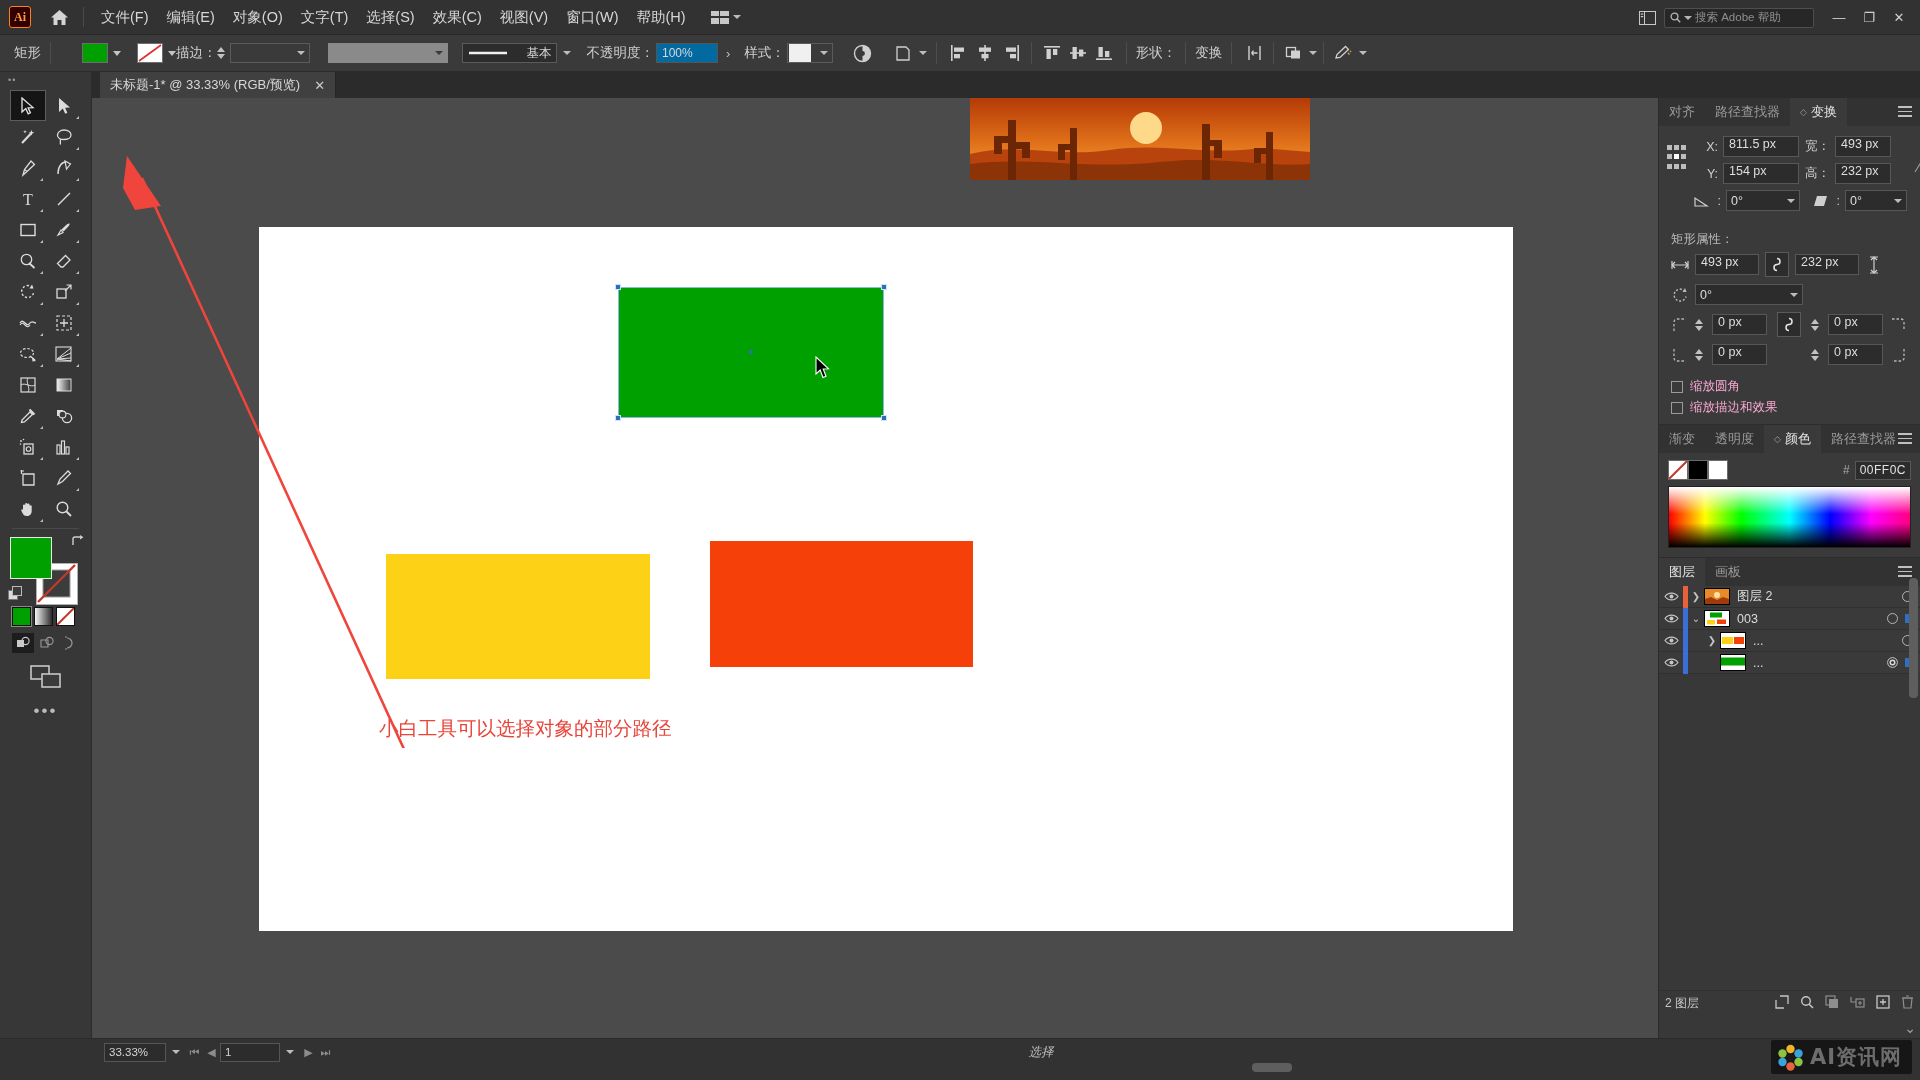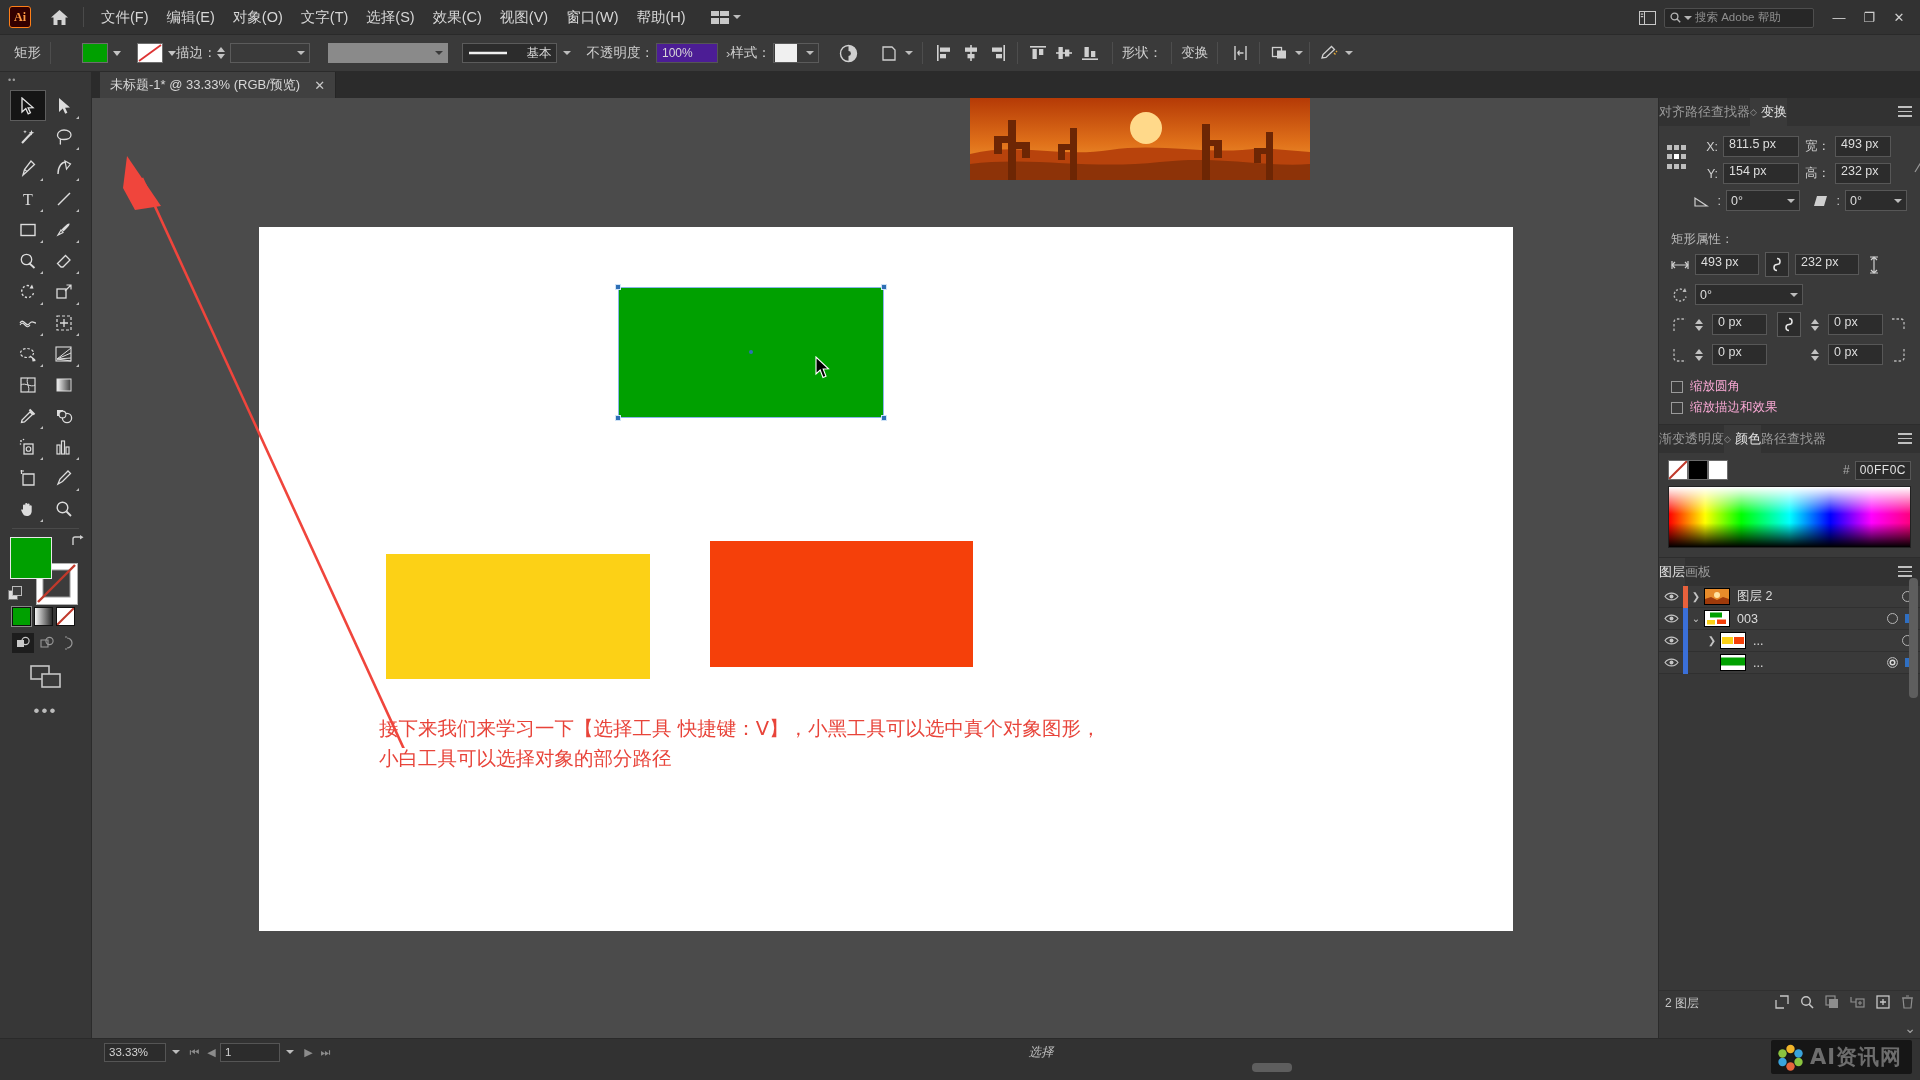--- a/index.html
+++ b/index.html
@@ -50,21 +50,21 @@
   .controlbar {
     position: absolute; top: 35px; left: 0; width: 1920px; height: 37px;
     background: #3a3a3a; display:flex; align-items:center;
     border-bottom: 1px solid #2b2b2b;
   }
   .cb-label { color:#cfcfcf; font-size:13.5px; white-space:nowrap; }
   .cb-sep { width:1px; height:22px; background:#4d4d4d; margin:0 9px; }
   .swatch-btn { width:26px;height:20px; border:1px solid #6e6e6e; }
   .mini-chev { width:0;height:0;border-left:4px solid transparent;border-right:4px solid transparent;border-top:5px solid #c4c4c4; margin-left:5px;}
   .cb-input {
-    height:20px; background:#4c1d95; border:1px solid #555; color:#d8d8d8;
+    height:20px; background:#0369a1; border:1px solid #555; color:#d8d8d8;
     font-size:12px; display:flex; align-items:center; padding:0 5px;
   }
   .cb-drop {
     height:20px; background:#3a3a3a; border:1px solid #5b5b5b; color:#d8d8d8;
     font-size:12px; display:flex; align-items:center; justify-content:space-between; padding:0 4px;
   }
   .spin { display:flex; flex-direction:column; gap:2px; margin-right:3px;}
   .spin i { width:0;height:0;border-left:4px solid transparent;border-right:4px solid transparent; }
   .spin .up { border-bottom:5px solid #c2c2c2; }
   .spin .dn { border-top:5px solid #c2c2c2; }
@@ -140,21 +140,21 @@
   
   .rightdock {
     position:absolute; top:98px; right:0; width:262px; bottom:42px;
     background:#383838; border-left:1px solid #2b2b2b;
   }
   .panel { background:#3a3a3a; border-bottom:1px solid #2d2d2d; }
   .panel-tabs {
     display:flex; align-items:center; height:28px; background:#323232; position:relative;
   }
   .ptab {
-    height:28px; display:flex; align-items:center; padding:0 0;
+    height:28px; display:flex; align-items:center; padding:0 10px;
     color:#9b9b9b; font-size:13px; white-space:nowrap;
   }
   .ptab.active { background:#3a3a3a; color:#e4e4e4; }
   .ptab .dot { margin-right:4px; color:#9b9b9b; font-size:9px; }
   .pmenu { position:absolute; right:8px; top:8px; width:14px; }
   .pmenu i { display:block; height:1.5px; background:#c0c0c0; margin-bottom:3px; }
 
   .tf-body { padding:10px 8px 8px 8px; display:flex; gap:6px; }
   .ref-grid { width:26px;height:26px; display:grid; grid-template-columns:repeat(3,1fr); gap:2px; margin-top:9px; }
   .ref-grid i { background:#bdbdbd; width:5px; height:5px; }
@@ -313,21 +313,21 @@
           <line x1="2" y1="6" x2="40" y2="6" stroke="#f0f0f0" stroke-width="2.6"></line>
         </svg>
       <span style="font-size:12.5px">基本</span>
     </div>
     <div class="chev" style="margin-left:6px"></div>
     <div class="cb-label" style="margin-left:16px">不透明度：</div>
     <div class="cb-input" style="width:62px;margin-left:2px">
       <span>100%</span>
     </div>
     <div style="color:#c0c0c0;font-size:13px;margin-left:8px">›</div>
-    <div class="cb-label" style="">样式：</div>
+    <div class="cb-label" style="margin-left:14px">样式：</div>
     <div class="cb-drop" style="width:46px;margin-left:2px;padding:0">
       <div style="width:22px;height:18px;background:#f0f0f0;margin-left:1px"></div>
       <div class="chev" style="margin-right:4px"></div>
     </div>
     <div class="align-ico" style="margin-left:20px">
       <svg width="19" height="19" viewBox="0 0 19 19">
           <circle cx="9.5" cy="9.5" r="8" fill="none" stroke="#d0d0d0" stroke-width="1.4"></circle>
           <path d="M9.5 1.5 A8 8 0 0 1 9.5 17.5 Z" fill="#d0d0d0"></path>
           <circle cx="9.5" cy="9.5" r="2.4" fill="#3a3a3a"></circle>
         </svg>
@@ -737,21 +737,20 @@
     <div class="handle" style="left:789px; top:186px;"></div>
     <div class="handle" style="left:523px; top:317px;"></div>
     <div class="handle" style="left:789px; top:317px;"></div>
     <div class="center-pt" style="left:657px; top:252px;"></div>
 
     <div class="rect-shape" style="left:294px; top:456px; width:264px; height:125px; background:#FCD116;"></div>
 
     <div class="rect-shape" style="left:618px; top:443px; width:263px; height:126px; background:#F5400A;"></div>
 
     <div class="anno-text" style="left:287px; top:616px; width:950px;">
-      <div>接下来我们来学习一下【选择工具 快捷键：V】，小黑工具可以选中真个对象图形，</div>
       <div>小白工具可以选择对象的部分路径</div>
     </div>
 
     <svg class="arrow-svg" width="420" height="620" style="left:-55px; top:30px;">
       <path d="M433 765 L105 50" stroke="#F0453C" stroke-width="2.6" fill="none"></path>
       <path d="M90 28 L124 78 L98 82 L86 60 Z" fill="#F0453C"></path>
     </svg>
 
     <div class="mouse-cursor" style="left:723px; top:258px;">
       <svg width="15" height="23" viewBox="0 0 15 23">

